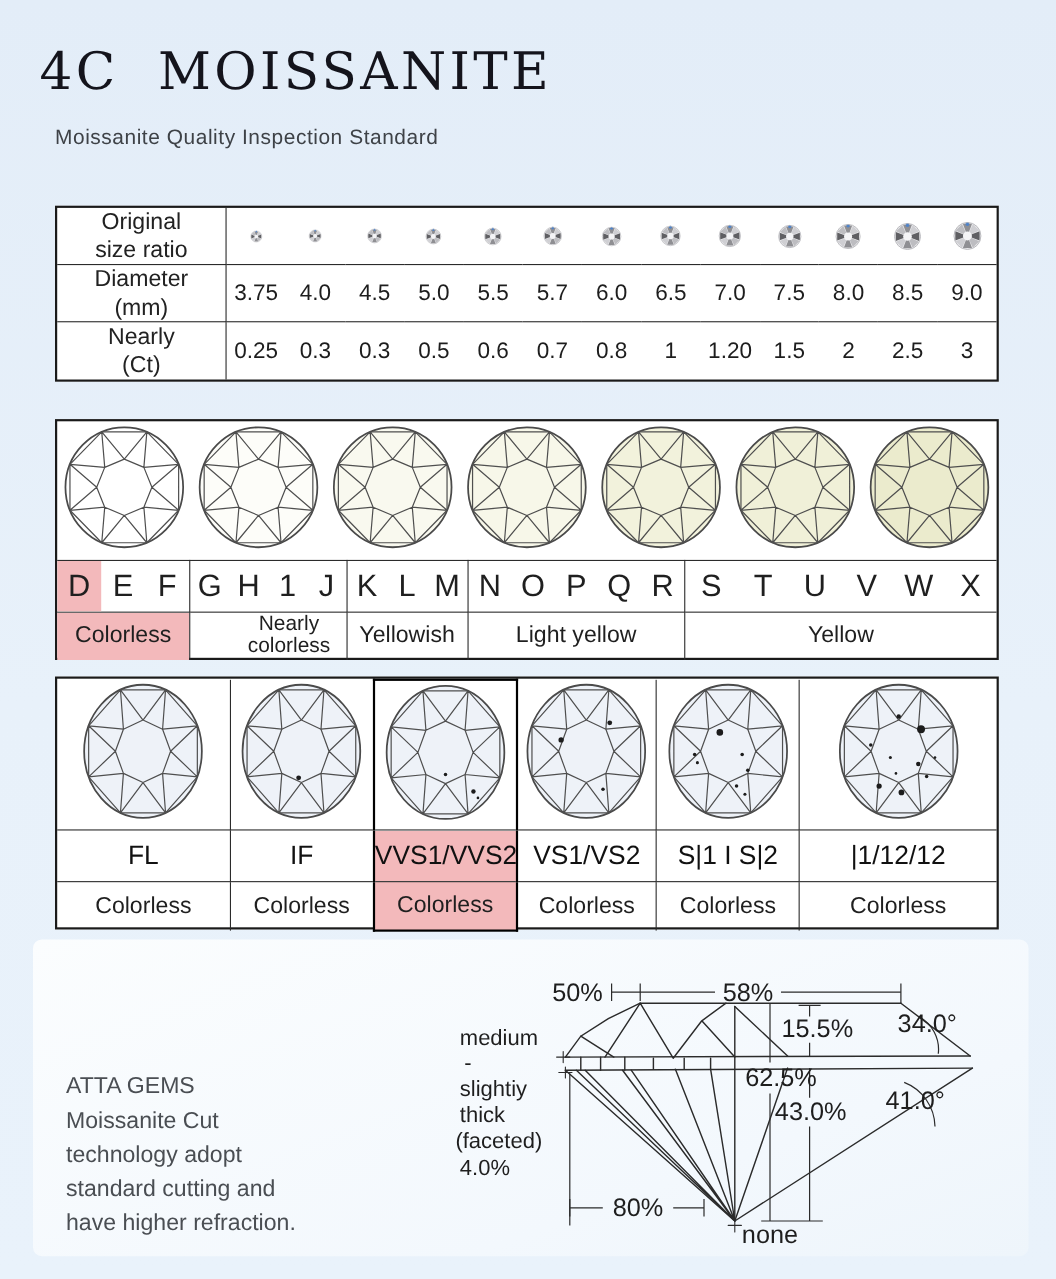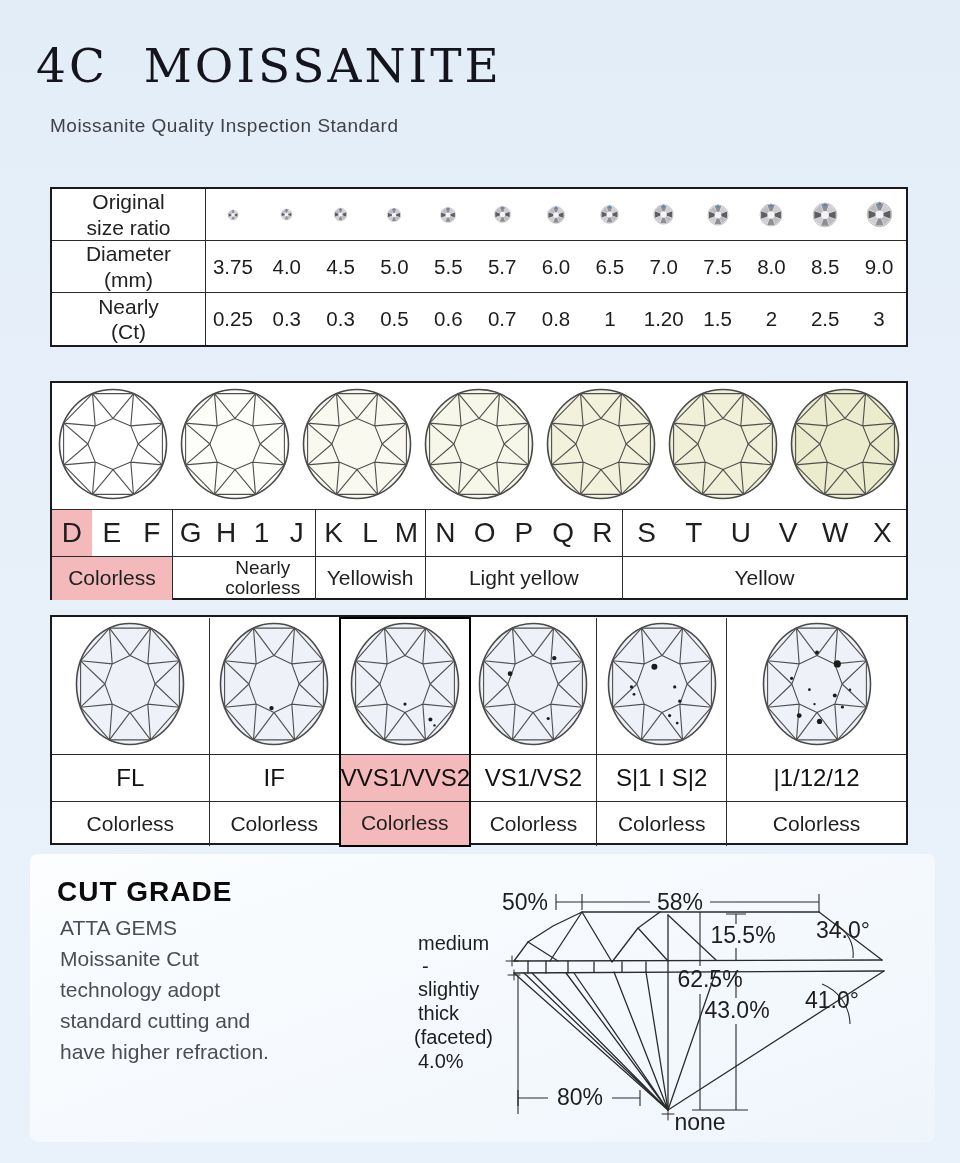--- a/index.html
+++ b/index.html
@@ -41,21 +41,21 @@
   .cl{font-size:21px;color:#1f1f1f;}
   .hlL{border-left:2.5px solid #000 !important;}
   .hlR{border-right:2.5px solid #000 !important;}
   .hlT{border-top:2.5px solid #000 !important;}
   .hlB{border-bottom:2.5px solid #000 !important;}
   
   #cut-bg{position:absolute;left:30px;top:854px;width:905px;height:288px;border-radius:8px;
           background:linear-gradient(160deg,#fbfdfe 0%,#f3f8fd 70%,#eef5fb 100%);}
   #cut-heading{position:absolute;left:57px;top:876px;font-size:28px;font-weight:bold;
                letter-spacing:1px;color:#0b0b0b;}
-  #cut-desc{position:absolute;left:60px;top:912px;width:310px;font-size:21px;line-height:31px;color:#4a4e53;}
+  #cut-desc{position:absolute;left:60px;top:972px;width:310px;font-size:21px;line-height:31px;color:#4a4e53;}
   #cut-svg{position:absolute;left:398px;top:872px;}
   #cut-svg text{font-family:"Liberation Sans",sans-serif;fill:#1e1e1e;}
   .dimtxt{font-size:23px;}
   .gtxt{font-size:20px;fill:#2a2a2a;}
 </style>
 </head>
 <body>
 
 <div id="app">
 
@@ -481,21 +481,20 @@
             <td class="cl pk hlL hlR hlB">Colorless</td>
             <td class="cl">Colorless</td>
             <td class="cl">Colorless</td>
             <td class="cl">Colorless</td>
           </tr>
         </tbody>
       </table>
   </div>
 
   <div id="cut-bg"></div>
-  <div id="cut-heading">CUT GRADE</div>
   <div id="cut-desc">
     <div>ATTA GEMS</div>
     <div>Moissanite Cut</div>
     <div>technology adopt</div>
     <div>standard cutting and</div>
     <div>have higher refraction.</div>
   </div>
 
   <svg id="cut-svg" width="560" height="291" viewBox="0 0 560 291">
     <g stroke="#2b2b2b" stroke-width="1.3" fill="none" stroke-linecap="round">

